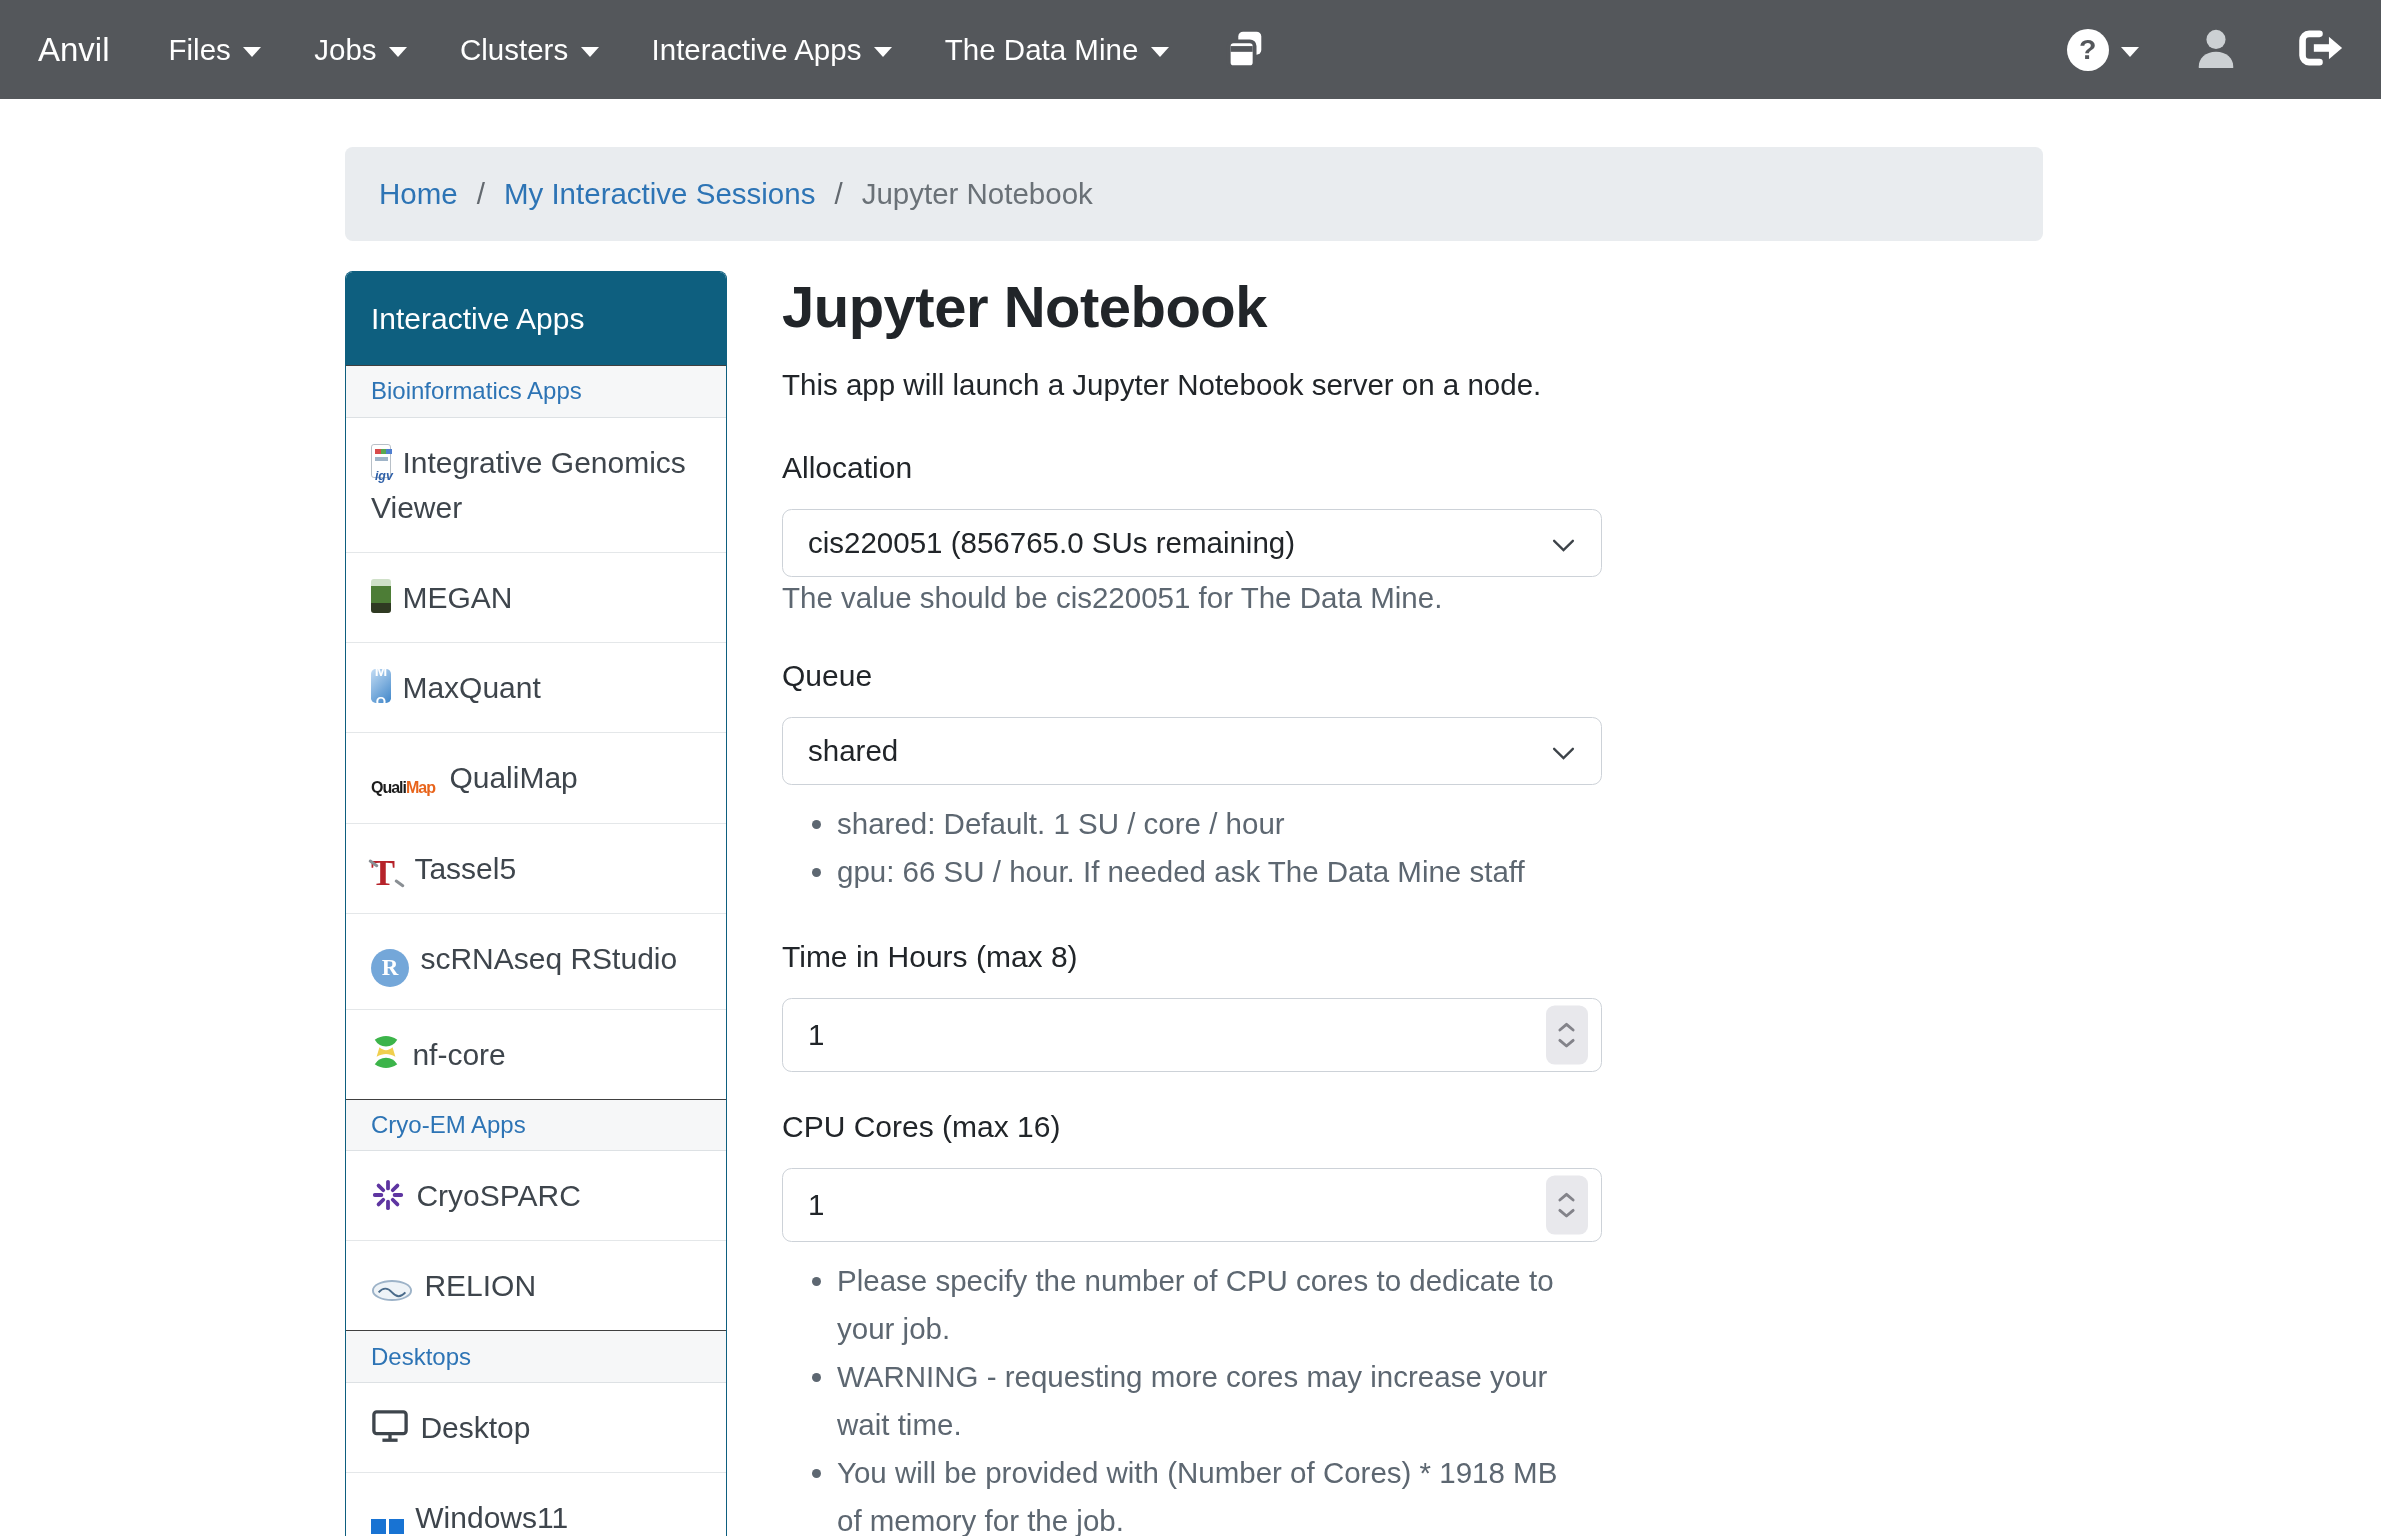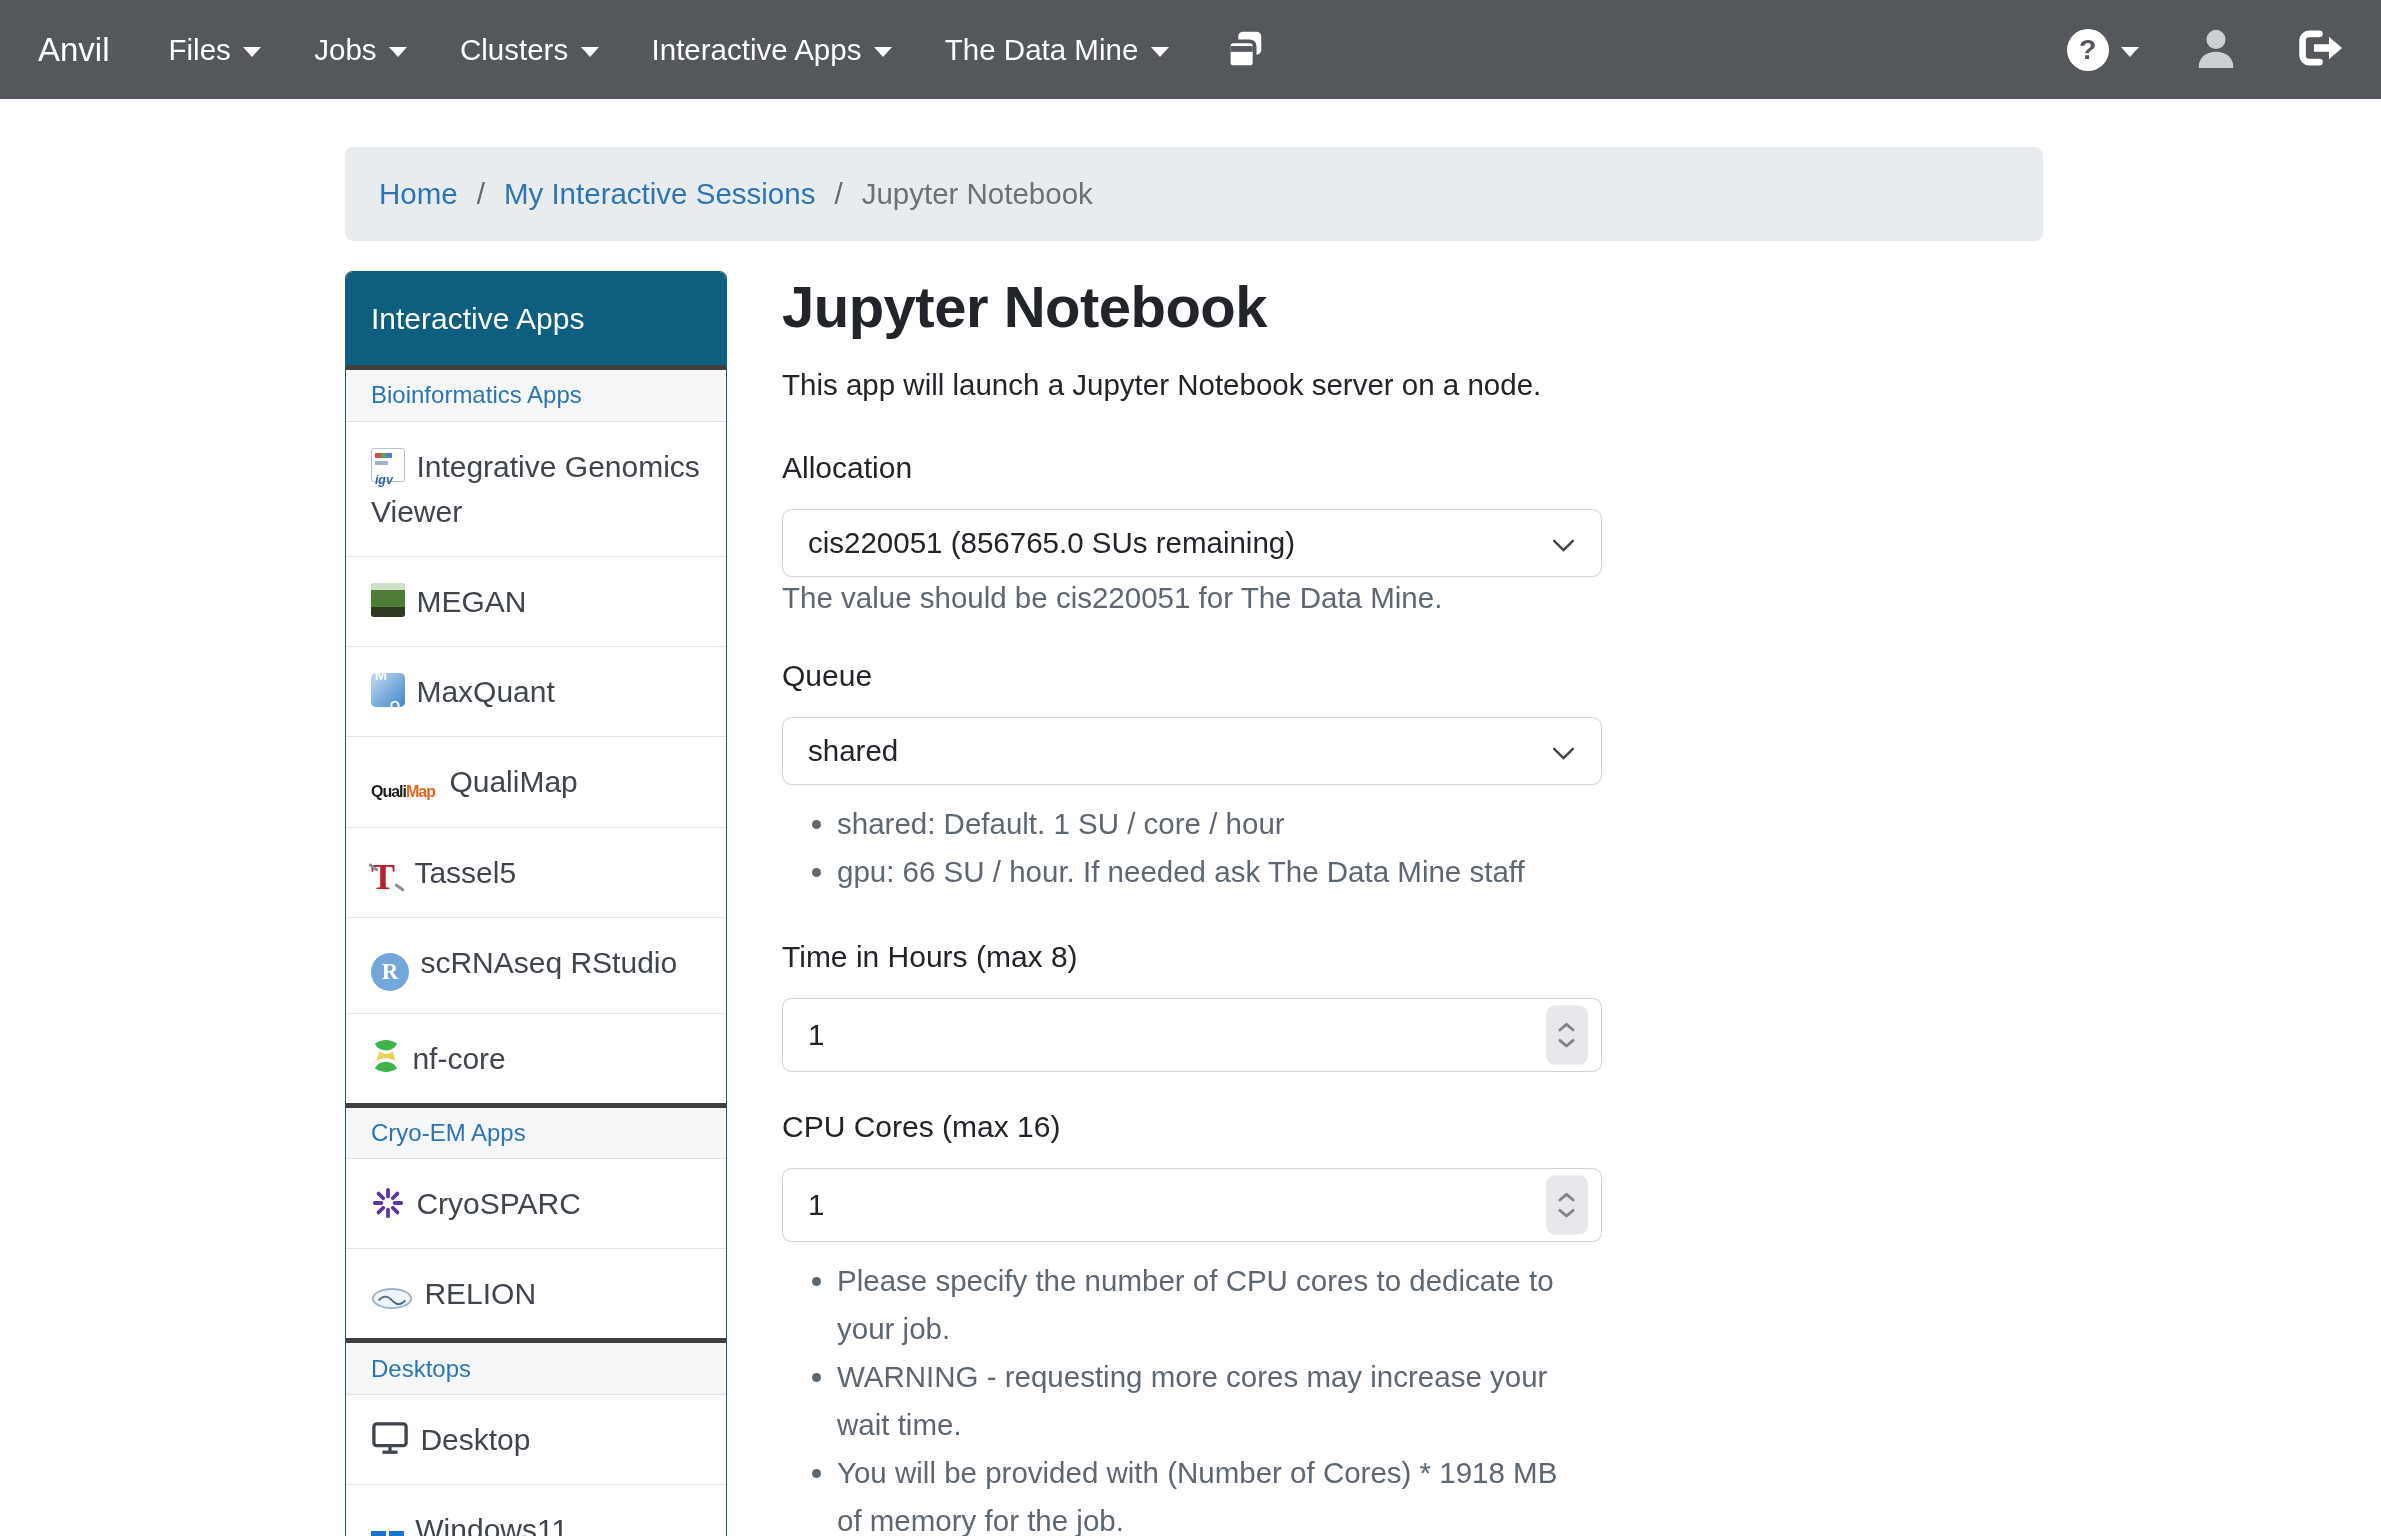--- a/index.html
+++ b/index.html
@@ -29,28 +29,28 @@
   .bc-current { color: #6a7177; }
 
   
   .content { margin: 30px 0 0 345px; display: flex; gap: 55px; align-items: flex-start; }
 
   
   .side-card { width: 382px; border: 1.9px solid #0e5f7f; border-bottom: none;
     border-radius: 7.6px 7.6px 0 0; overflow: hidden; flex: none; }
   .side-header { background: #0e5f7f; color: #fff; font-size: 30px; padding: 29.5px 25px; }
   .side-section { background: #f6f7f8; color: #2d74b5; font-size: 24px; padding: 11.4px 25px;
-    border-top: 5px solid #404040; border-bottom: 1px solid #dde1e4; }
+    border-top: 1px solid #404040; border-bottom: 1px solid #dde1e4; }
   .side-item { display: block; padding: 22px 19px 22px 25px; font-size: 30px; color: #3e454c;
     background: #fff; text-decoration: none; line-height: 1.5; cursor: pointer; }
   .side-item + .side-item { border-top: 1px solid #e4e7e9; }
   .app-icon { display: inline-block; vertical-align: -5.7px; margin-right: 11.4px; line-height: 0; }
 
   
-  .icon-box { display: inline-block; width: 34px; height: 34px; border-radius: 4.8px; }
+  .icon-box { display: inline-block; width: 20px; height: 34px; border-radius: 4.8px; }
   .igv-box { background: #fff; border: 1px solid #b8c0c8; position: relative; border-radius: 2.9px; }
   .igv-box .bar1 { position: absolute; left: 2.9px; top: 3.8px; width: 17px; height: 4.8px;
     background: linear-gradient(90deg,#d84b4b 33%,#59a84f 33%,#59a84f 66%,#4f7fd0 66%); }
   .igv-box .bar2 { position: absolute; left: 2.9px; top: 11.4px; width: 13.3px; height: 3.8px; background: #9fb4c8; }
   .igv-box .igv-t { position: absolute; left: 2.9px; bottom: 1.9px; font-size: 12.4px; font-weight: bold;
     color: #2d5fa8; font-style: italic; }
   .megan-box { background: linear-gradient(180deg,#cfe0c8 0 22%,#4d7d36 22% 72%,#2f3a22 72% 100%); border-radius: 2.9px; }
   .mq-box { background: linear-gradient(135deg,#c3dcf4,#3f86c9); position: relative; }
   .mq-box .m { position: absolute; left: 3.8px; top: 1.9px; color: #fff; font-weight: bold; font-size: 15px; }
   .mq-box .q { position: absolute; right: 4.8px; bottom: 1.9px; color: #fff; font-weight: bold; font-size: 13.3px; }

